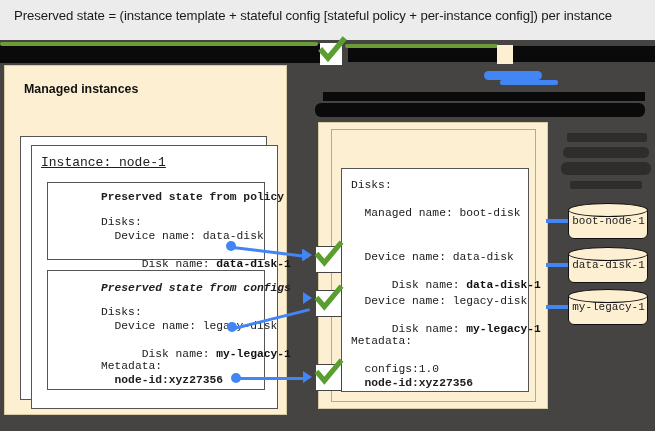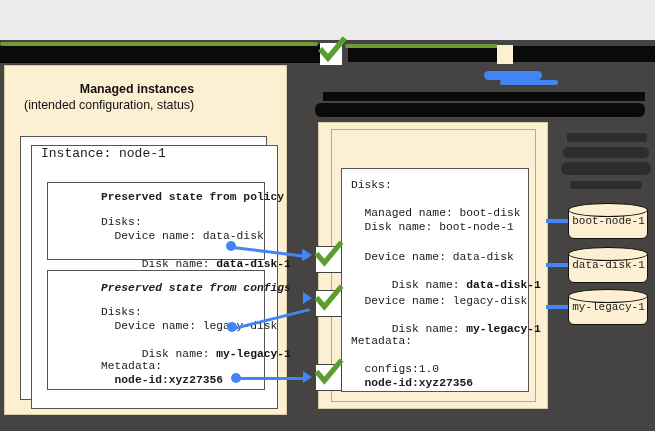--- a/index.html
+++ b/index.html
@@ -97,20 +97,21 @@
 
   
   .rbar{position:absolute;background:#2e2d2b;border-radius:2px;}
 </style>
 </head>
 <body>
 
 <div id="stage">
 
   <div class="header-band"></div>
+  <div class="header-text">Preserved state = (instance template + stateful config [stateful policy + per-instance config]) per instance</div>
 
   <div class="canvas"></div>
 
   <div class="blackbar" style="left:0;top:44px;width:322px;height:19px;"></div>
   <div class="blackbar" style="left:348px;top:46px;width:152px;height:16px;"></div>
   <div class="blackbar" style="left:513px;top:46px;width:142px;height:16px;"></div>
   <div class="greenline" style="left:0px;top:42px;width:318px;"></div>
   <div class="greenline" style="left:345px;top:44px;width:153px;"></div>
   <div class="cream" style="position:absolute;left:497px;top:45px;width:16px;height:19px;"></div>
 
@@ -126,27 +127,26 @@
   <div class="bluemark" style="left:500px;top:80px;width:58px;height:5px;"></div>
 
   <div class="rbar" style="left:567px;top:133px;width:80px;height:9px;"></div>
   <div class="rbar" style="left:563px;top:147px;width:86px;height:11px;border-radius:5px;"></div>
   <div class="rbar" style="left:561px;top:162px;width:90px;height:13px;border-radius:6px;"></div>
   <div class="rbar" style="left:570px;top:181px;width:72px;height:8px;"></div>
 
   <div class="panel-left cream"></div>
   <div class="title" style="position:absolute;left:24px;top:82px;font-size:12.4px;color:#111;line-height:15.5px;text-align:right;">
     <div style="font-weight:bold;">Managed instances</div>
-    <div>(intended configuration, status)</div>
   </div>
 
   <div class="white" style="position:absolute;left:20px;top:136px;width:245px;height:262px;"></div>
   <div class="white" style="position:absolute;left:31px;top:145px;width:245px;height:262px;"></div>
 
-  <div class="mono instance-label" style="left:41px;top:146px;">Instance: node-1</div>
+  <div class="mono instance-label" style="left:41px;top:155px;text-decoration:underline;">Instance: node-1</div>
 
   <div class="sub-box" style="left:47px;top:182px;width:216px;height:76px;"></div>
   <div class="sub-txt" style="left:57px;top:190px;font-weight:bold;">Preserved state from policy</div>
   <div class="sub-txt" style="left:57px;top:215px;">Disks:</div>
   <div class="sub-txt" style="left:57px;top:229px;">  Device name: data-disk</div>
   <div class="sub-txt" style="left:57px;top:243px;">
     <span>  Disk name: </span><b>data-disk-1</b>
   </div>
 
   <div class="sub-box" style="left:47px;top:270px;width:216px;height:118px;"></div>
@@ -159,21 +159,20 @@
   <div class="sub-txt" style="left:57px;top:359px;">Metadata:</div>
   <div class="sub-txt" style="left:57px;top:373px;font-weight:bold;">  node-id:xyz27356</div>
 
   <div class="panel-right cream"></div>
   <div class="r-inner"></div>
   <div class="node-label">node-1</div>
   <div class="r-white"></div>
 
   <div class="r-txt" style="left:351px;top:178px;">Disks:</div>
   <div class="r-txt" style="left:351px;top:206px;">  Managed name: boot-disk</div>
-  <div class="r-txt" style="left:351px;top:220px;">  Disk name: boot-node-1</div>
 
   <div class="r-txt" style="left:351px;top:250px;">  Device name: data-disk</div>
   <div class="r-txt" style="left:351px;top:264px;">
     <span>  Disk name: </span><b>data-disk-1</b>
   </div>
 
   <div class="r-txt" style="left:351px;top:294px;">  Device name: legacy-disk</div>
   <div class="r-txt" style="left:351px;top:308px;">
     <span>  Disk name: </span><b>my-legacy-1</b>
   </div>

